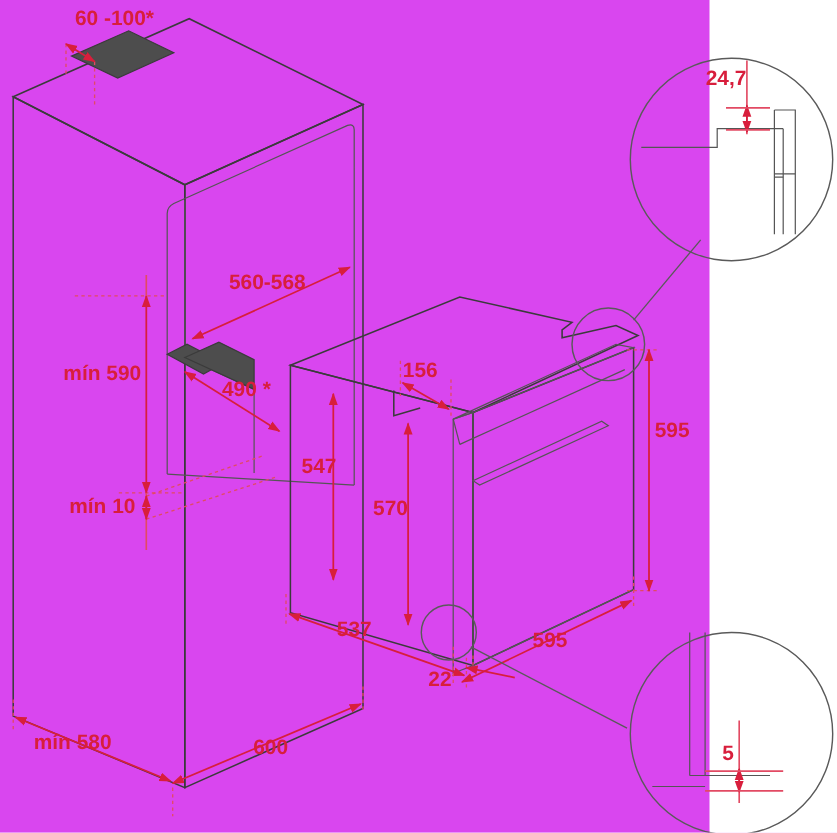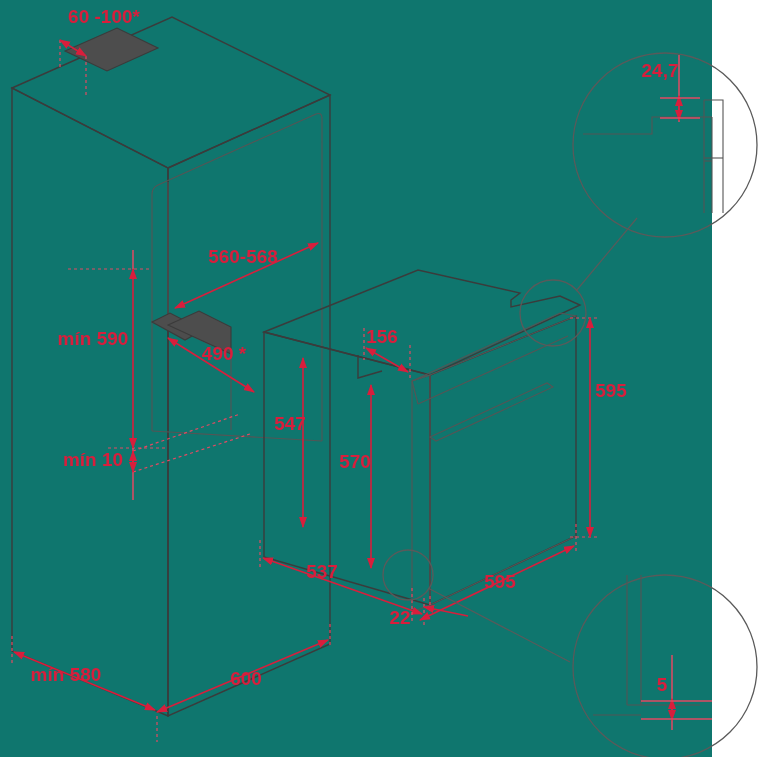--- a/index.html
+++ b/index.html
@@ -9,23 +9,23 @@
     background: #ffffff;
   }
   body {
     width: 761px;
     height: 757px;
     font-family: "Liberation Sans", sans-serif;
     overflow: hidden;
   }
   #drawing-root {
     position: relative;
-    width: 712px;
+    width: 645px;
     height: 757px;
-    background: #0f766e;
+    background: #d946ef;
   }
   svg#tech-drawing {
     display: block;
     width: 761px;
     height: 757px;
   }
   .dim-text {
     font-family: "Liberation Sans", sans-serif;
     font-size: 19px;
     font-weight: bold;

